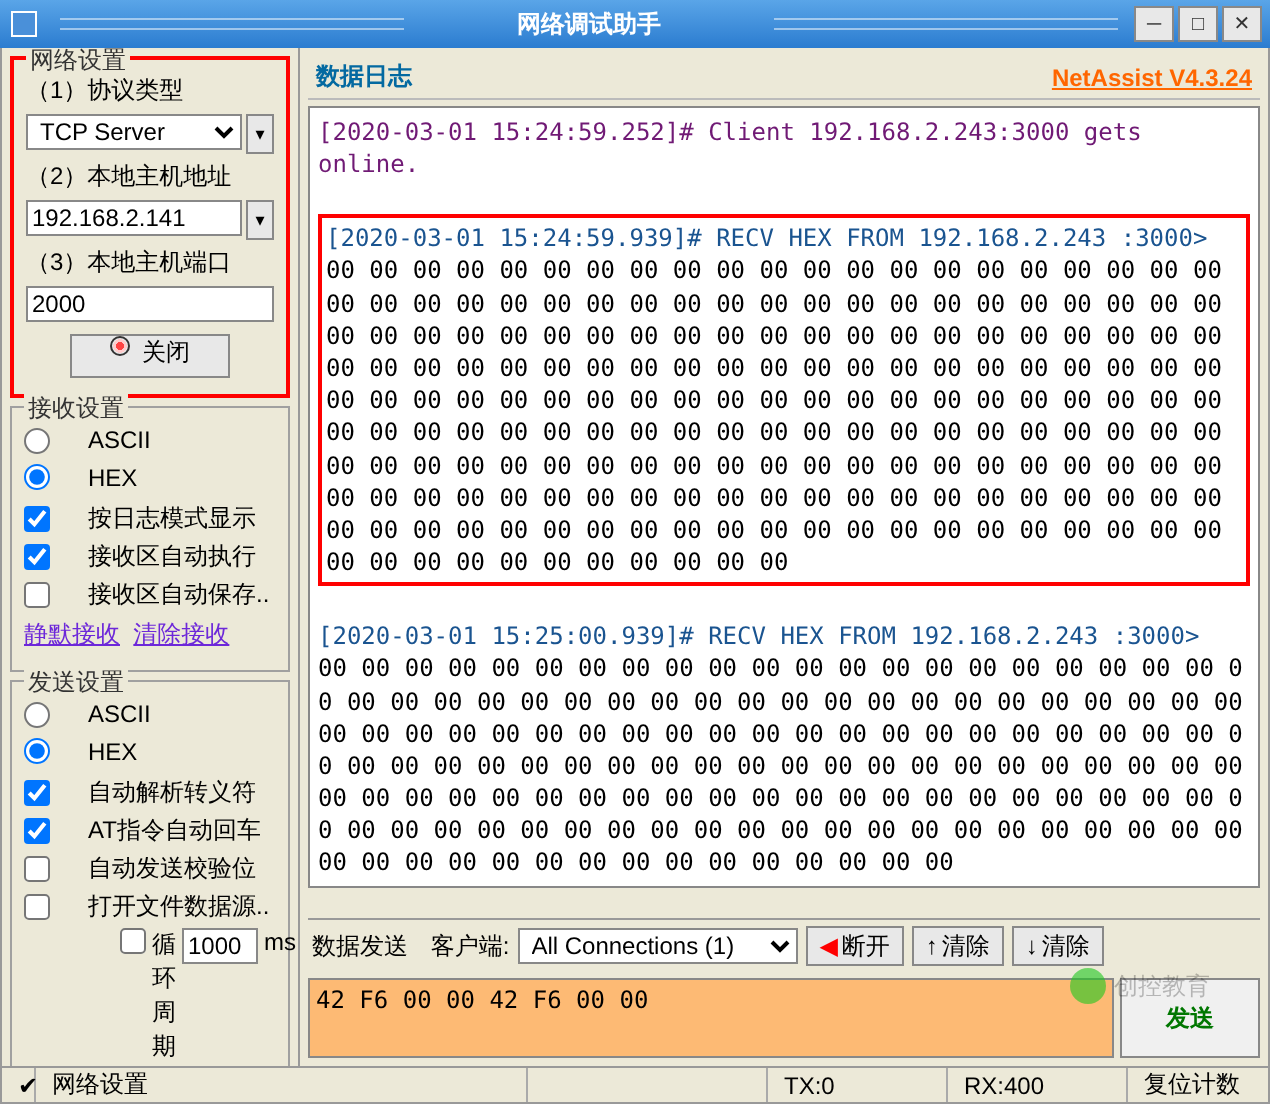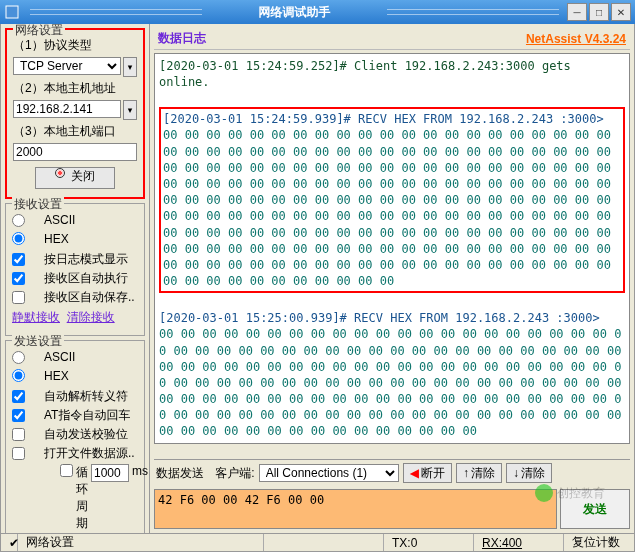--- a/index.html
+++ b/index.html
@@ -18,27 +18,27 @@
 select, input[type=text] { width: 100%; background: #fff; border: 1px solid #888; height: 18px; padding: 0 2px; font-size: 12px; }
 .btn-close { display: flex; align-items: flex-start; justify-content: center; gap: 6px; width: 80px; height: 22px; margin: 6px auto 2px; background: #e8e8e8; border: 1px solid #888; }
 .record-dot { width: 10px; height: 10px; border: 1px solid #333; border-radius: 50%; background: radial-gradient(circle,#ff4444 35%,#ffcccc 36%,#ffcccc 60%,transparent 61%); }
 label.check { display: flex; align-items: center; gap: 19px; margin: 2px 0; }
 input[type=checkbox], input[type=radio] { margin: 0; }
 .link { color: #6d28d9; text-decoration: underline; cursor: pointer; }
 .loop-row { display: flex; align-items: flex-start; gap: 3px; padding-left: 48px; }
 .loop-row input[type=text] { width: 38px; }
 .main { flex: 1; display: flex; flex-direction: column; border-left: 1px solid #999; padding: 4px; }
 .main-header { display: flex; align-items: center; padding: 2px 4px; border-bottom: 1px solid #bbb; }
-.main-title { font-weight: bold; color: #6d28d9; }
+.main-title { font-weight: bold; color: #0369a1; }
 .version { margin-left: auto; color: #ff6600; text-decoration: underline; font-weight: bold; }
 .log-area { flex: 1; background: #fff; border: 1px solid #888; margin-top: 3px; padding: 4px; font-family: monospace; font-size: 11px; overflow-y: scroll; position: relative; line-height: 1.35; }
-.log-client { color: #14532d; font-family: monospace; }
+.log-client { color: #701a75; font-family: monospace; }
 .hex-block { border: 2px solid #ff0000; padding: 2px; margin: 2px 0; }
 .hex-header { color: #1a5490; font-family: monospace; }
-.hex-data { color: #0f766e; word-break: break-all; font-family: monospace; }
+.hex-data { color: #000000; word-break: break-all; font-family: monospace; }
 .send-header { display: flex; align-items: center; gap: 4px; padding: 3px 2px; border-top: 1px solid #999; margin-top: 15px; }
 .send-header select { width: 140px; height: 18px; }
 .btn-small { background: #e8e8e8; border: 1px solid #888; height: 20px; padding: 0 6px; display: inline-flex; align-items: center; }
 .btn-arrow { background: #e8e8e8; border: 1px solid #888; width: 16px; height: 20px; display: inline-flex; align-items: center; justify-content: center; font-size: 9px; }
 .send-row { display: flex; gap: 3px; margin-top: 3px; }
 .send-input { flex: 1; background: #fdba74; border: 1px solid #888; padding: 3px; font-family: monospace; height: 40px; }
 .send-btn { width: 70px; background: #f0f0f0; border: 1px solid #888; display: flex; align-items: center; justify-content: center; color: #007700; font-weight: bold; }
 .statusbar { height: 18px; background: #ece9d8; border: 1px solid #999; border-top: none; display: flex; align-items: center; font-size: 11px; }
 .status-cell { border-right: 1px solid #aaa; padding: 0 8px; height: 100%; display: flex; align-items: center; }
 .status-icon { width: 14px; }
@@ -199,20 +199,20 @@
       <button class="send-btn">发送</button>
     </div>
   </div>
 </div>
 
 <div class="statusbar">
   <div class="status-cell status-icon">✔</div>
   <div class="status-cell" style="flex:1;">网络设置</div>
   <div class="status-cell" style="width:120px;"></div>
   <div class="status-cell" style="width:90px;">TX:0</div>
-  <div class="status-cell" style="width:90px;text-decoration:underline;">RX:400</div>
+  <div class="status-cell" style="width:90px;">RX:400</div>
   <div class="status-cell" style="width:70px;border-right:none;">复位计数</div>
 </div>
 
 <div class="watermark">
   <span class="dot"></span>
     <span>创控教育</span>
 </div>
 
 </body></html>

